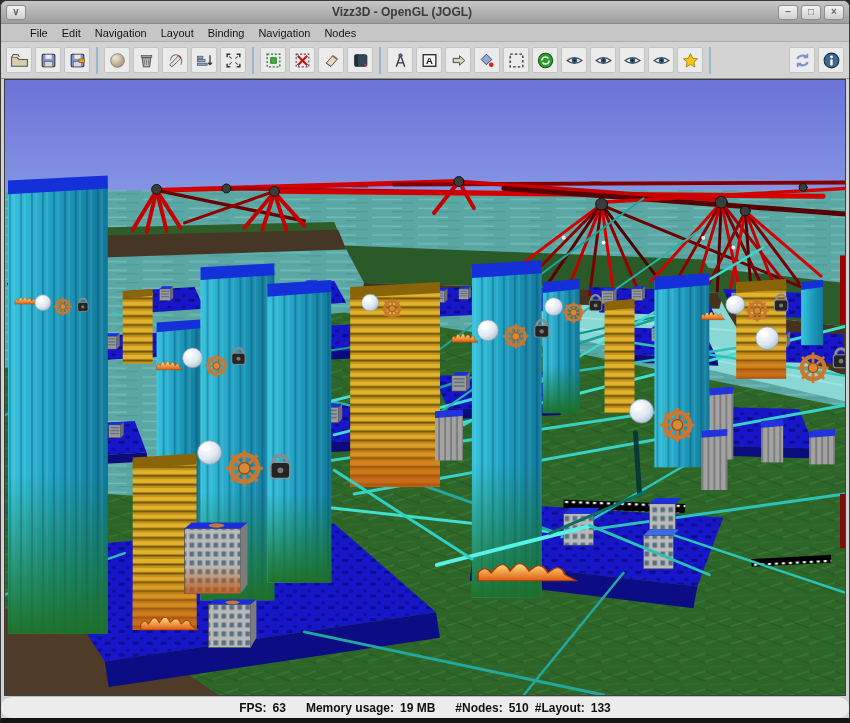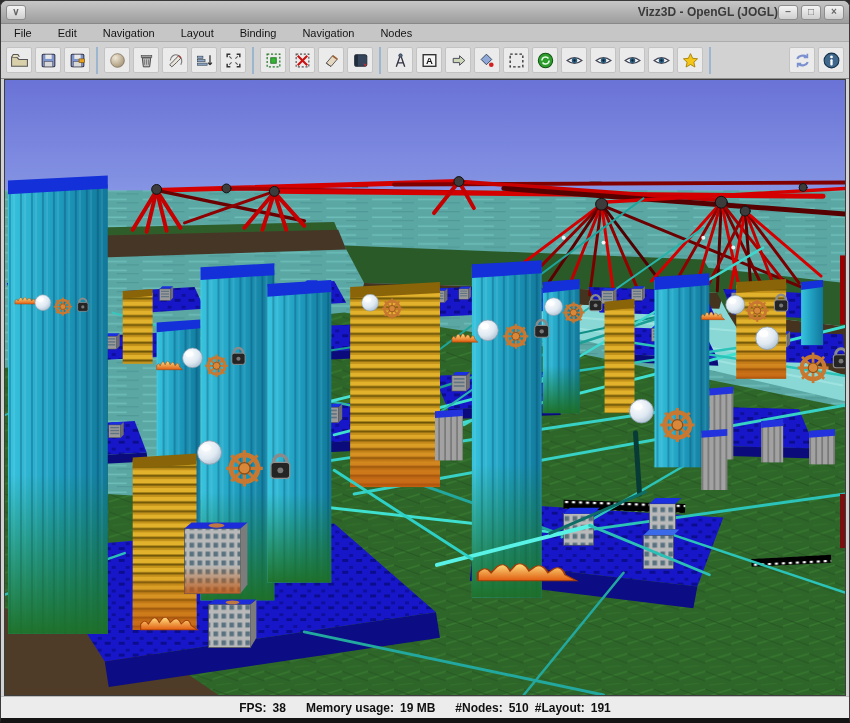--- a/index.html
+++ b/index.html
@@ -4,41 +4,41 @@
 <style>
   html,body{margin:0;padding:0;background:#2b2b2b;font-family:"Liberation Sans",sans-serif;}
   .window{width:850px;height:723px;margin:0 auto;display:flex;flex-direction:column;background:#d4d4d4;
     border-radius:7px 7px 0 0;overflow:hidden;box-sizing:border-box;border:1px solid #3a3a3a;border-bottom:5px solid #141414;}
   
   .titlebar{height:22px;flex:0 0 22px;background:linear-gradient(#c7c7c7,#9d9d9d);display:flex;align-items:center;
     padding:0 5px;border-bottom:1px solid #888;}
   .tb-btn{width:20px;height:15px;box-sizing:border-box;border:1px solid #8d8d8d;border-radius:3px;
     background:linear-gradient(#f4f4f4,#cfcfcf);font-size:10px;line-height:12px;text-align:center;color:#666;
     font-weight:bold;cursor:default;}
-  .tb-title{flex:1;text-align:right;font-size:12px;font-weight:bold;color:#3a3a3a;}
+  .tb-title{flex:1;text-align:center;font-size:12px;font-weight:bold;color:#3a3a3a;}
   .tb-controls{display:flex;gap:3px;}
   
-  .menubar{height:17px;flex:0 0 17px;background:#c6c6c6;display:flex;align-items:center;gap:12px;
-    padding:0 6px;border-bottom:1px solid #adadad;}
+  .menubar{height:17px;flex:0 0 17px;background:#c6c6c6;display:flex;align-items:center;gap:0;
+    padding:0 22px;border-bottom:1px solid #adadad;}
   .menu-item{font-size:11px;color:#141414;padding:1px 7px;cursor:default;}
   
   .toolbar{height:36px;flex:0 0 36px;background:#d2d2d2;display:flex;align-items:center;padding:0 5px;gap:3px;
     border-bottom:1px solid #8d8d8d;}
   .tbn{width:26px;height:26px;box-sizing:border-box;border:1px solid #c3c3c3;border-radius:2px;background:#ebebeb;
     display:flex;align-items:center;justify-content:center;padding:0;}
   .tbn svg{width:19px;height:19px;display:block;}
   .tsep{width:2px;height:27px;background:#9db6cf;margin:0 3px;flex:0 0 2px;}
   .tspacer{flex:1;}
   
   .canvas-wrap{flex:1;background:#d2d2d2;padding:0 3px;position:relative;min-height:0;}
   .gl{position:absolute;left:3px;right:3px;top:0;bottom:0;border:1px solid #3e3e3e;background:#6a73d6;overflow:hidden;}
   .gl svg{width:100%;height:100%;display:block;}
   
   .statusbar{height:21px;flex:0 0 21px;background:#ececec;border-top:1px solid #bcbcbc;display:flex;
-    justify-content:center;align-items:center;font-size:12px;font-weight:bold;color:#101010;white-space:pre;}
+    justify-content:center;align-items:center;font-size:12px;font-weight:bold;color:#101010;white-space:pre;border-radius:10px;}
   .statusbar .seg{margin:0 3px;}
   .statusbar .gap{width:14px;}
 </style>
 </head>
 <body>
 
 <div class="window">
 
   <div class="titlebar">
     <div class="tb-btn">∨</div>
@@ -652,21 +652,21 @@
 
       <g>
         <rect x="837" y="178" width="5" height="70" fill="#9b0000"></rect>
         <rect x="837" y="420" width="5" height="55" fill="#7a0f0f"></rect>
       </g>
     </svg>
    </div>
   </div>
 
   <div class="statusbar">
-    <span class="seg">FPS:</span><span class="seg">38</span>
+    <span class="seg">FPS:</span><span class="seg">63</span>
     <span class="gap"></span>
     <span class="seg">Memory usage:</span><span class="seg">19 MB</span>
     <span class="gap"></span>
     <span class="seg">#Nodes:</span><span class="seg">510</span>
-    <span class="seg">#Layout:</span><span class="seg">191</span>
+    <span class="seg">#Layout:</span><span class="seg">133</span>
   </div>
 
 </div>
 
 </body></html>

